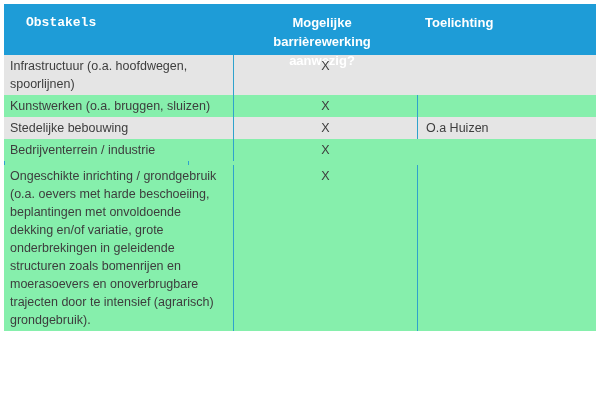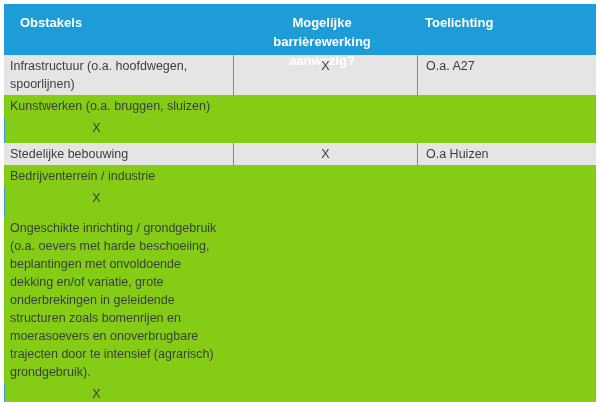--- a/index.html
+++ b/index.html
@@ -26,45 +26,44 @@
     line-height: 19px;
     height: 51px;
     padding-top: 7px;
   }
   
   .trow {
     display: flex;
     padding: 0;
     background: #e5e5e5;
   }
-  .trow.alt { background: #84cc16; flex-direction: column; }
+  .trow.alt { background: #86efac; }
   .cell { padding: 2px 0; }
   .c1 { width: 229px; padding-left: 6px; padding-right: 12px; }
   .c2 { width: 184px; text-align: center; }
   .c3 { width: 179px; padding-left: 8px; padding-right: 13px; }
   .trow .c2, .trow .c3 { border-left: 1.5px solid #2fa2cd; }
   .thead .c2 { text-align: center; padding-left: 10px; padding-right: 16px; }
-  .thead .c1 { padding-left: 16px; }
+  .thead .c1 { padding-left: 22px; font-family: Liberation Mono, monospace; }
   .thead .c3 { padding-left: 8px; }
 </style>
 </head>
 <body>
 
 <div class="doc-table">
 
   <div class="thead">
     <div class="cell c1">Obstakels</div>
     <div class="cell c2">Mogelijke barrièrewerking aanwezig?</div>
     <div class="cell c3">Toelichting</div>
   </div>
 
   <div class="trow">
     <div class="cell c1">Infrastructuur (o.a. hoofdwegen, spoorlijnen)</div>
     <div class="cell c2">X</div>
-    <div class="cell c3">O.a. A27</div>
   </div>
 
   <div class="trow alt">
     <div class="cell c1">Kunstwerken (o.a. bruggen, sluizen)</div>
     <div class="cell c2">X</div>
     <div class="cell c3"></div>
   </div>
 
   <div class="trow">
     <div class="cell c1">Stedelijke bebouwing</div>

